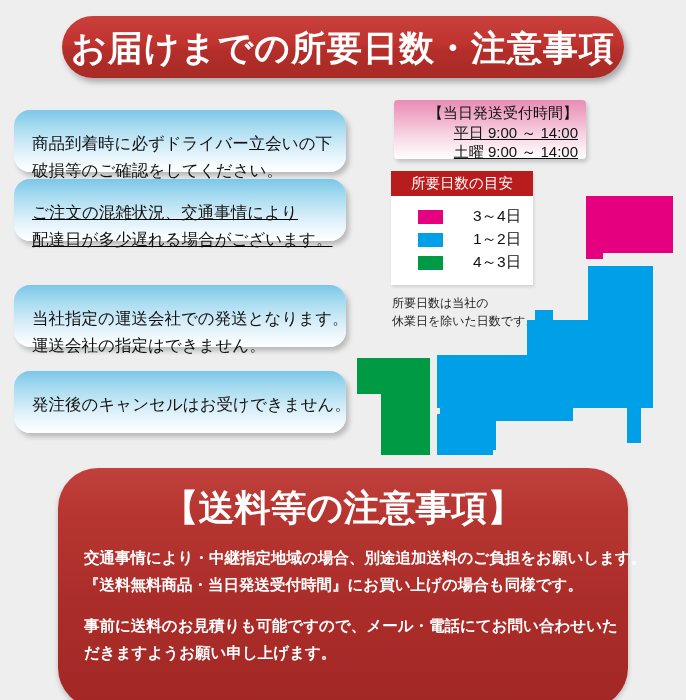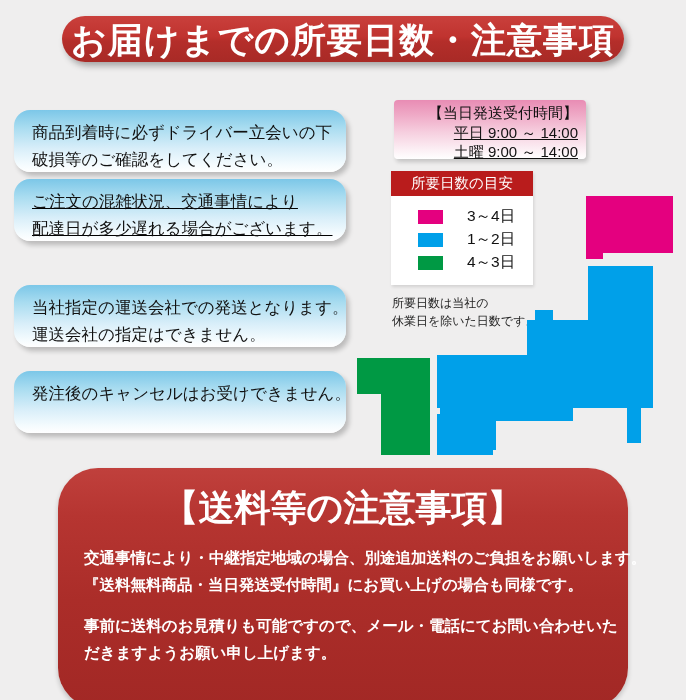--- a/index.html
+++ b/index.html
@@ -14,21 +14,21 @@
     overflow: hidden;
     position: relative;
   }
 
   
   #title-banner {
     position: absolute;
     left: 62px;
     top: 16px;
     width: 562px;
-    height: 46px;
+    height: 62px;
     border-radius: 33px;
     background: linear-gradient(to bottom, #c9403c 0%, #c0332f 45%, #b42e2a 55%, #a82a26 100%);
     box-shadow: 3px 4px 6px rgba(0,0,0,0.30);
     display: flex;
     align-items: center;
     justify-content: center;
   }
   #title-banner .title-text {
     color: #ffffff;
     font-size: 35px;
@@ -40,21 +40,21 @@
 
   
   .notice-box {
     position: absolute;
     left: 14px;
     width: 332px;
     border-radius: 16px;
     background: linear-gradient(to bottom, #7cc7e8 0%, #a8dcf0 28%, #d8eef9 62%, #f4fbfe 88%, #ffffff 100%);
     box-shadow: 3px 4px 5px rgba(0,0,0,0.22);
     box-sizing: border-box;
-    padding: 9px 14px 10px 18px;
+    padding: 20px 14px 10px 18px;
   }
   .notice-box .notice-line {
     display: block;
     color: #111111;
     font-size: 16.5px;
     line-height: 27px;
     white-space: nowrap;
   }
   #notice-box-0 { top: 110px; height: 62px; }
   #notice-box-1 { top: 179px; height: 62px; text-decoration: underline; }
@@ -118,21 +118,21 @@
     align-items: center;
     height: 23px;
     padding-left: 27px;
   }
   #legend .legend-swatch {
     width: 25px;
     height: 14px;
     flex: 0 0 auto;
   }
   #legend .legend-label {
-    margin-left: 24px;
+    margin-left: 30px;
     color: #111111;
     font-size: 15.5px;
     white-space: nowrap;
   }
 
   
   #legend-note {
     position: absolute;
     left: 392px;
     top: 294px;

